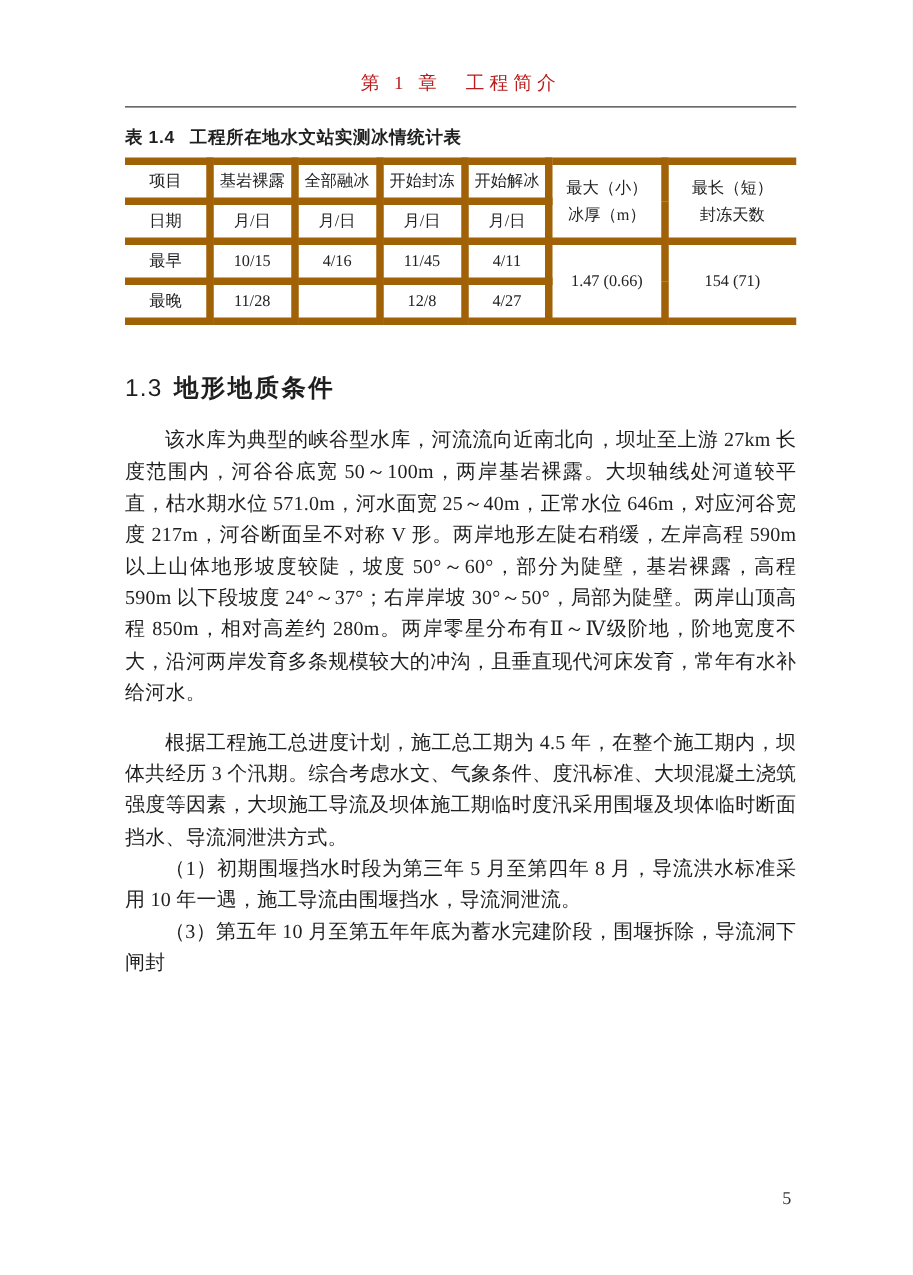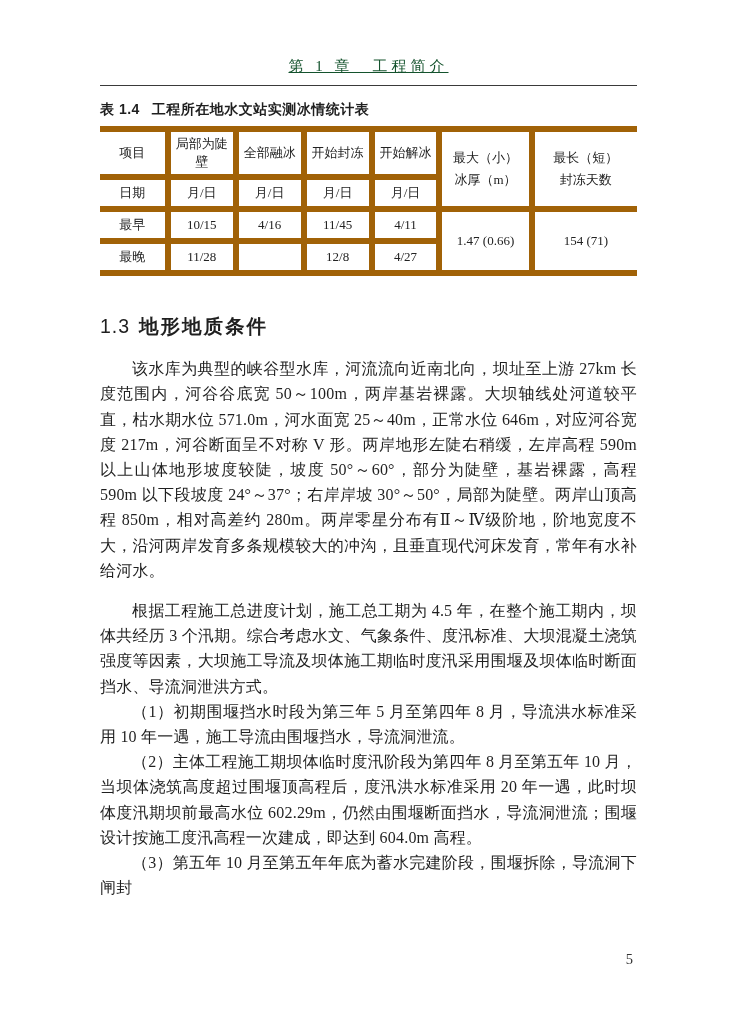--- a/index.html
+++ b/index.html
@@ -21,22 +21,21 @@
     left: 100px;
     width: 537px;
     top: 0;
   }
   
   .running-head {
     margin-top: 57px;
     text-align: center;
     font-size: 15px;
     letter-spacing: 4px;
-    color: #14532d;
-    text-decoration: underline;
+    color: #b91c1c;
   }
   .head-rule {
     margin-top: 9px;
     border: none;
     border-top: 1.6px solid #3a3a3a;
   }
   
   .table-caption {
     margin-top: 15px;
     text-align: left;
@@ -115,21 +114,21 @@
           <col style="width:12.7%">
           <col style="width:12.6%">
         <col style="width:12.7%">
           <col style="width:12.6%">
           <col style="width:17.2%">
         <col style="width:19.6%">
       </colgroup>
       <tbody>
         <tr>
           <td class="nl">项目</td>
-          <td>局部为陡壁</td>
+          <td>基岩裸露</td>
           <td>全部融冰</td>
           <td>开始封冻</td>
           <td>开始解冰</td>
           <td rowspan="2" class="two-line">
             <span>最大（小）</span>
             <span>冰厚（m）</span>
           </td>
           <td rowspan="2" class="nr two-line">
             <span>最长（短）</span>
             <span>封冻天数</span>
@@ -164,20 +163,19 @@
     <h2 class="sec-heading sec-1">
       <span class="sec-num">1.3</span><span class="sec-title">地形地质条件</span>
     </h2>
     <div class="body-block">
       <p>该水库为典型的峡谷型水库，河流流向近南北向，坝址至上游 27km 长度范围内，河谷谷底宽 50～100m，两岸基岩裸露。大坝轴线处河道较平直，枯水期水位 571.0m，河水面宽 25～40m，正常水位 646m，对应河谷宽度 217m，河谷断面呈不对称 V 形。两岸地形左陡右稍缓，左岸高程 590m 以上山体地形坡度较陡，坡度 50°～60°，部分为陡壁，基岩裸露，高程 590m 以下段坡度 24°～37°；右岸岸坡 30°～50°，局部为陡壁。两岸山顶高程 850m，相对高差约 280m。两岸零星分布有Ⅱ～Ⅳ级阶地，阶地宽度不大，沿河两岸发育多条规模较大的冲沟，且垂直现代河床发育，常年有水补给河水。</p>
     </div>
 
     <div class="body-block">
       <p>根据工程施工总进度计划，施工总工期为 4.5 年，在整个施工期内，坝体共经历 3 个汛期。综合考虑水文、气象条件、度汛标准、大坝混凝土浇筑强度等因素，大坝施工导流及坝体施工期临时度汛采用围堰及坝体临时断面挡水、导流洞泄洪方式。</p>
       <p>（1）初期围堰挡水时段为第三年 5 月至第四年 8 月，导流洪水标准采用 10 年一遇，施工导流由围堰挡水，导流洞泄流。</p>
-      <p>（2）主体工程施工期坝体临时度汛阶段为第四年 8 月至第五年 10 月，当坝体浇筑高度超过围堰顶高程后，度汛洪水标准采用 20 年一遇，此时坝体度汛期坝前最高水位 602.29m，仍然由围堰断面挡水，导流洞泄流；围堰设计按施工度汛高程一次建成，即达到 604.0m 高程。</p>
       <p>（3）第五年 10 月至第五年年底为蓄水完建阶段，围堰拆除，导流洞下闸封</p>
     </div>
 
   </div>
 
   <div class="page-number">5</div>
 </div>
 
 </body></html>

